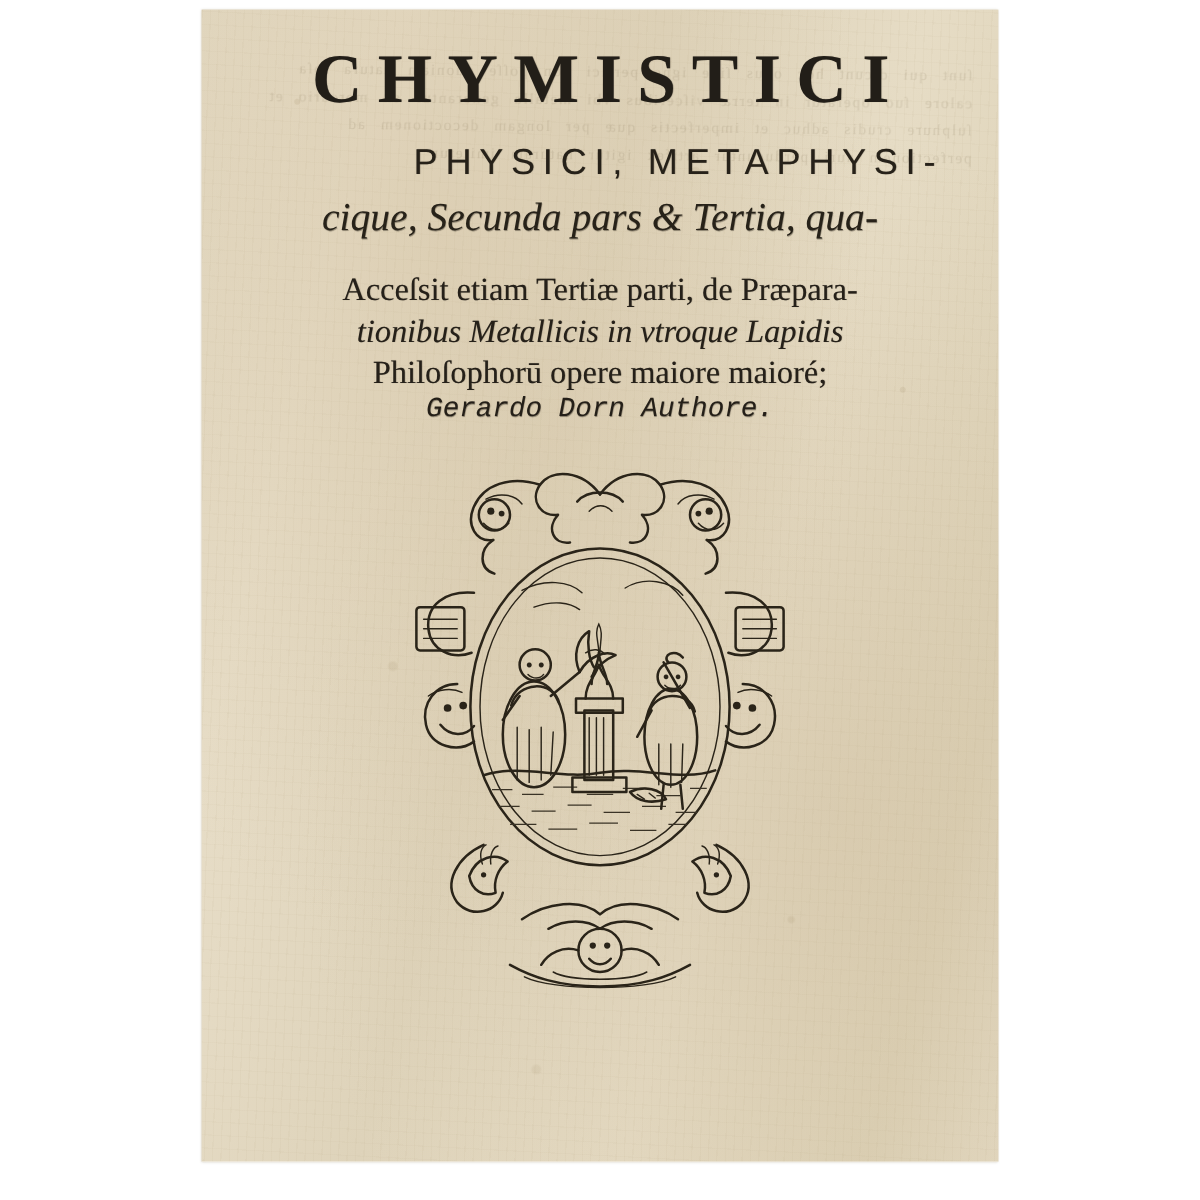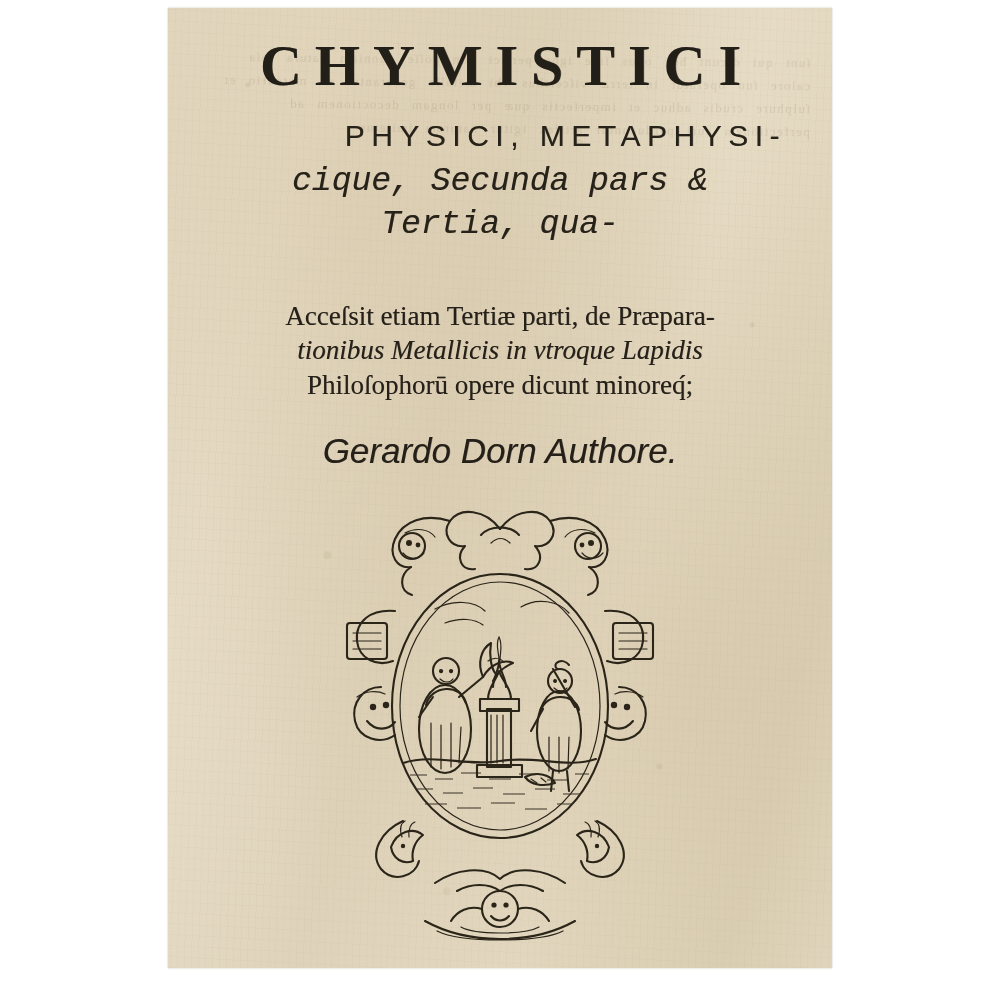--- a/index.html
+++ b/index.html
@@ -96,42 +96,41 @@
     font-family: Liberation Sans, sans-serif;
     font-size: 30px;
     letter-spacing: 6.5px;
     margin-top: 26px;
     margin-left: 8px;
     color: #262119;
     text-align: right;
   }
 
   .italic-block {
-    font-family: Liberation Mono, monospace;
+    font-family: Liberation Serif, serif;
     font-style: italic;
     font-size: 33px;
     line-height: 1.30;
     margin-top: 8px;
     color: #272219;
   }
 
   .accessit-block {
     font-family: "Liberation Serif", serif;
     font-size: 27px;
     line-height: 1.28;
-    margin-top: 52px;
+    margin-top: 20px;
     padding: 0 4px;
     color: #252019;
   }
 
   .author-line {
-    font-family: Liberation Sans, sans-serif;
+    font-family: Liberation Mono, monospace;
     font-style: italic;
-    font-size: 35px;
-    margin-top: 28px;
+    font-size: 23px;
     color: #241f18;
   }
 
   
   #woodcut-wrap {
     margin-top: 20px;
     display: flex;
     justify-content: center;
   }
 
@@ -158,21 +157,21 @@
     <div id="content">
 
       <div class="line-chymistici ink">CHYMISTICI</div>
 
       <div class="line-physici ink">PHYSICI, METAPHYSI-</div>
 
       <div class="italic-block ink">cique, Secunda pars &amp; Tertia, qua-</div>
 
       <div class="accessit-block ink">Acceſsit etiam Tertiæ parti, de Præpara-</div>
       <div class="accessit-block ink" style="margin-top:0;font-style:italic;">tionibus Metallicis in vtroque Lapidis</div>
-      <div class="accessit-block ink" style="margin-top:0;">Philoſophorū opere dicunt minoreq́;</div>
+      <div class="accessit-block ink" style="margin-top:0;">Philoſophorū opere maiore maioré;</div>
 
       <div class="author-line ink">Gerardo Dorn Authore.</div>
 
       <div id="woodcut-wrap">
         <svg id="woodcut" viewBox="0 0 430 470" aria-hidden="true">
 
           <path class="wc" d="M215 38 C200 18 175 16 165 30 C156 43 166 57 180 55 C170 66 176 80 190 78"></path>
           <path class="wc" d="M215 38 C230 18 255 16 265 30 C274 43 264 57 250 55 C260 66 254 80 240 78"></path>
           <path class="wc" d="M196 44 C205 34 225 34 234 44"></path>
           <path class="wc-thin" d="M206 52 C212 46 219 46 225 52"></path>

